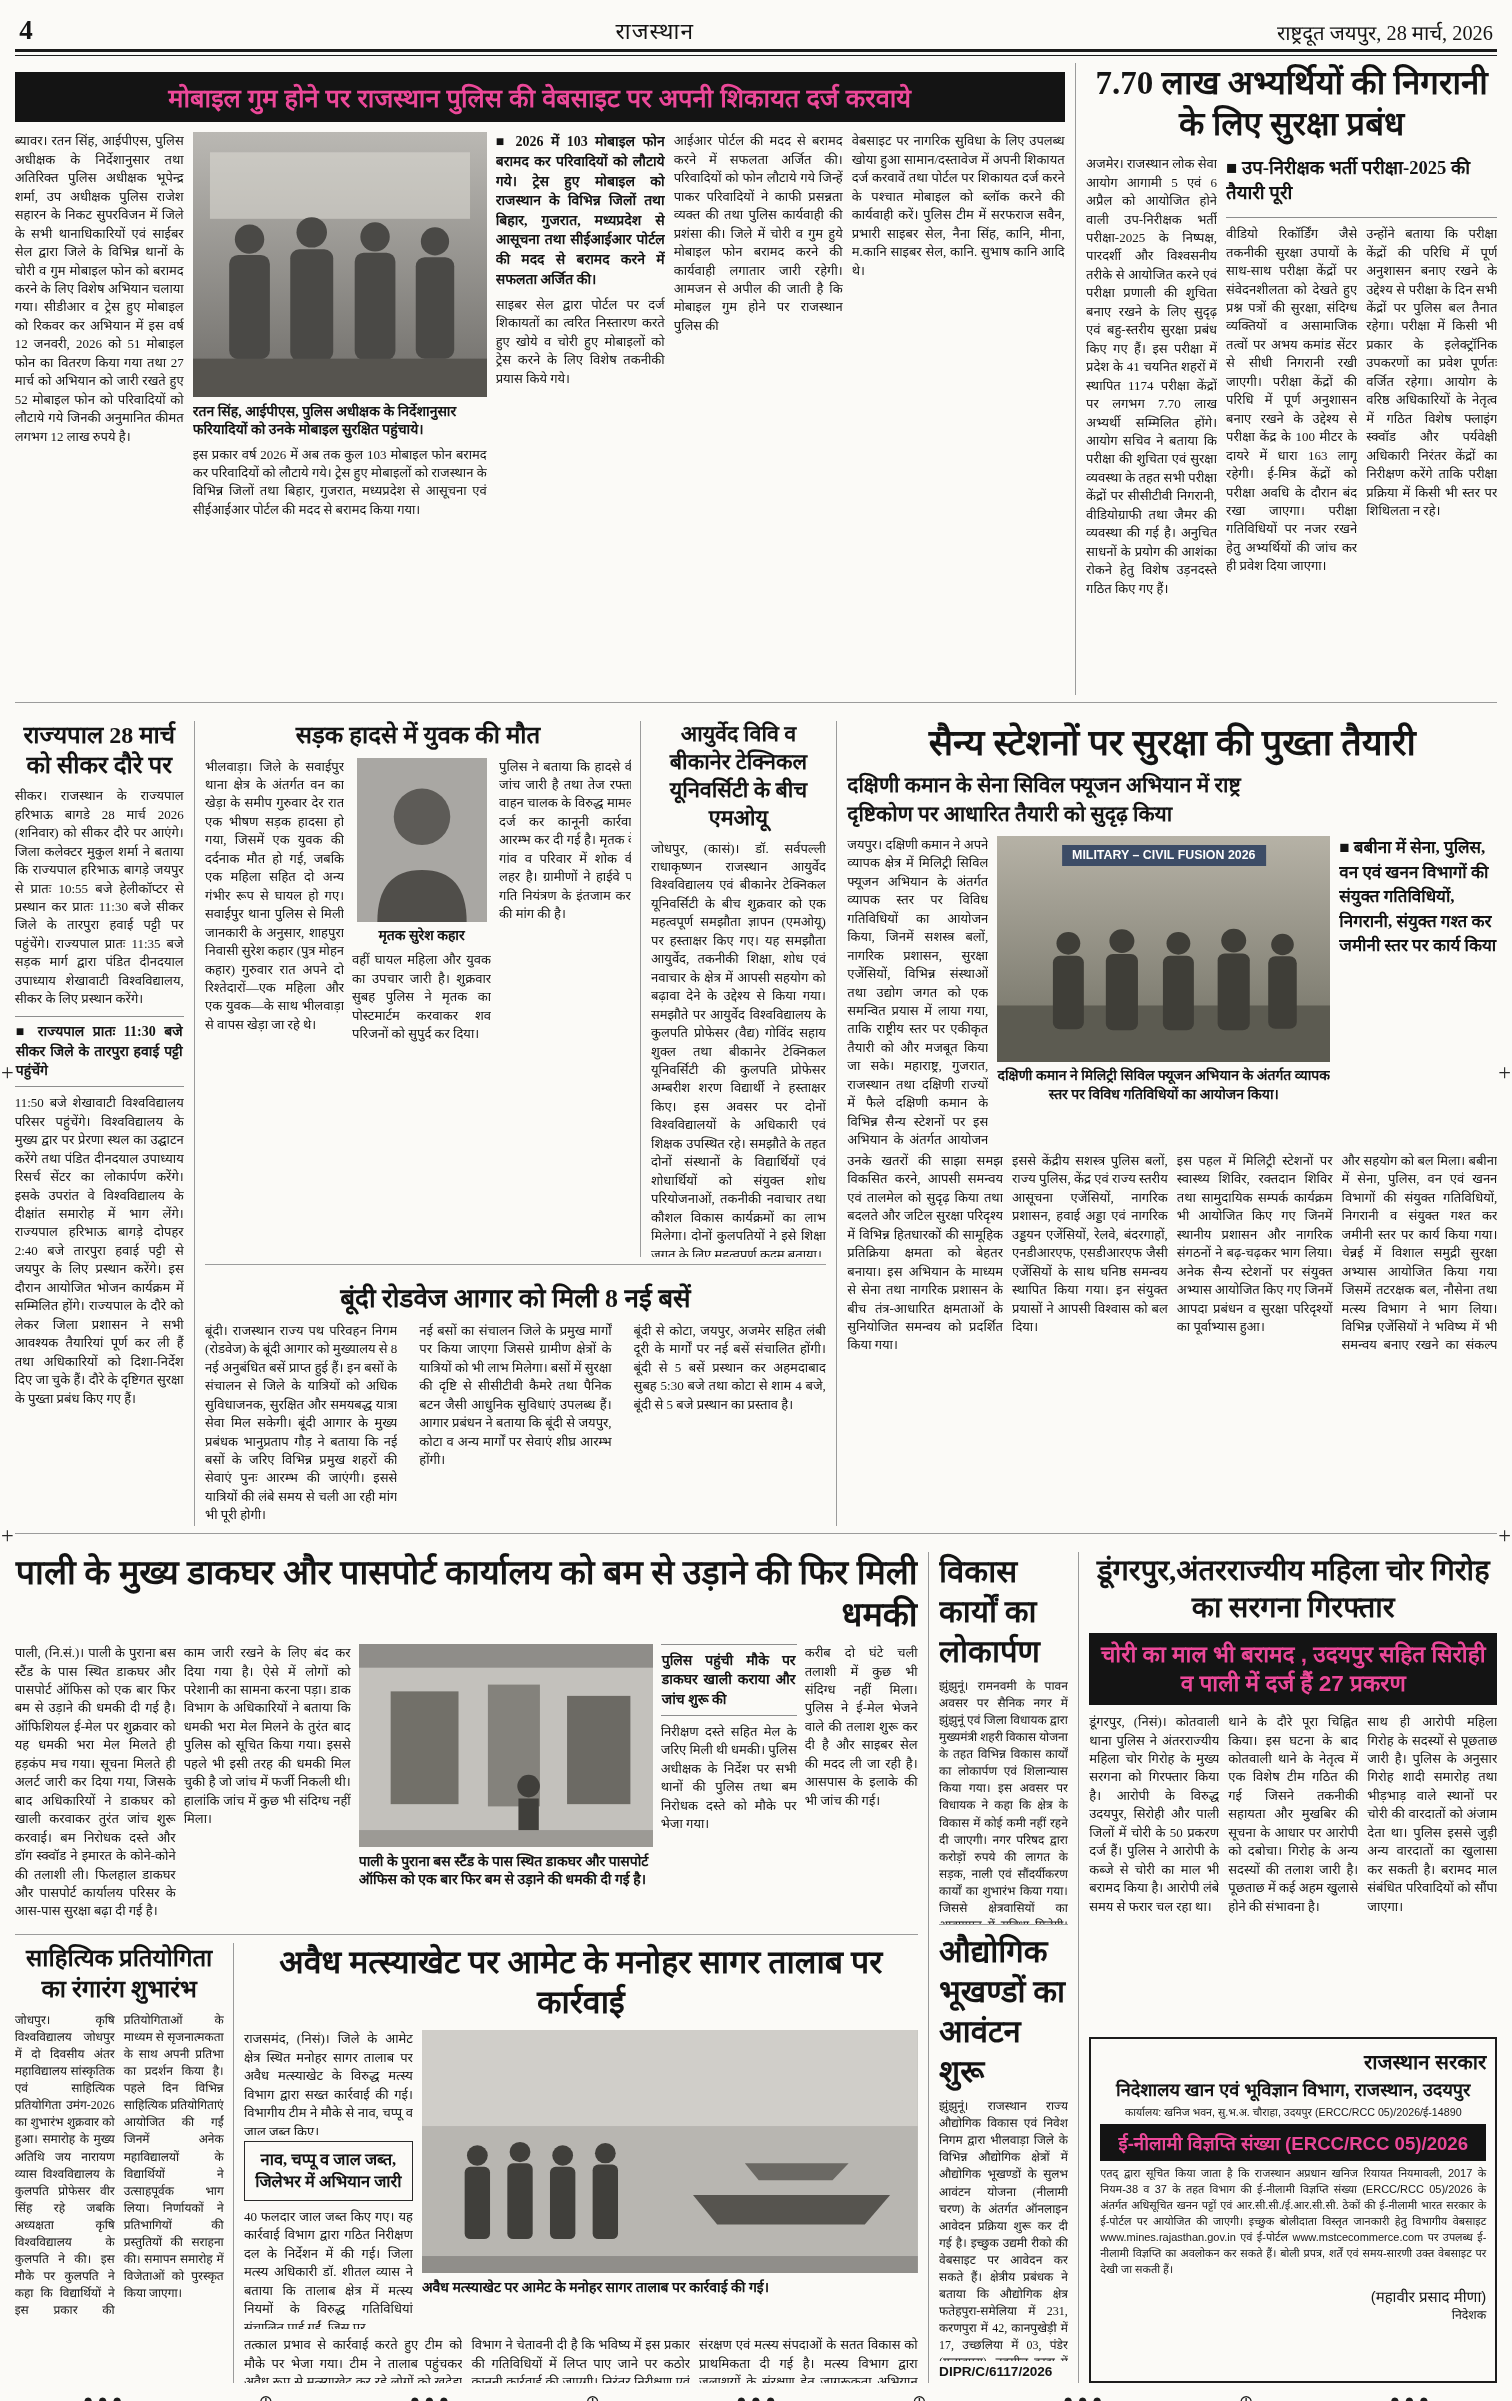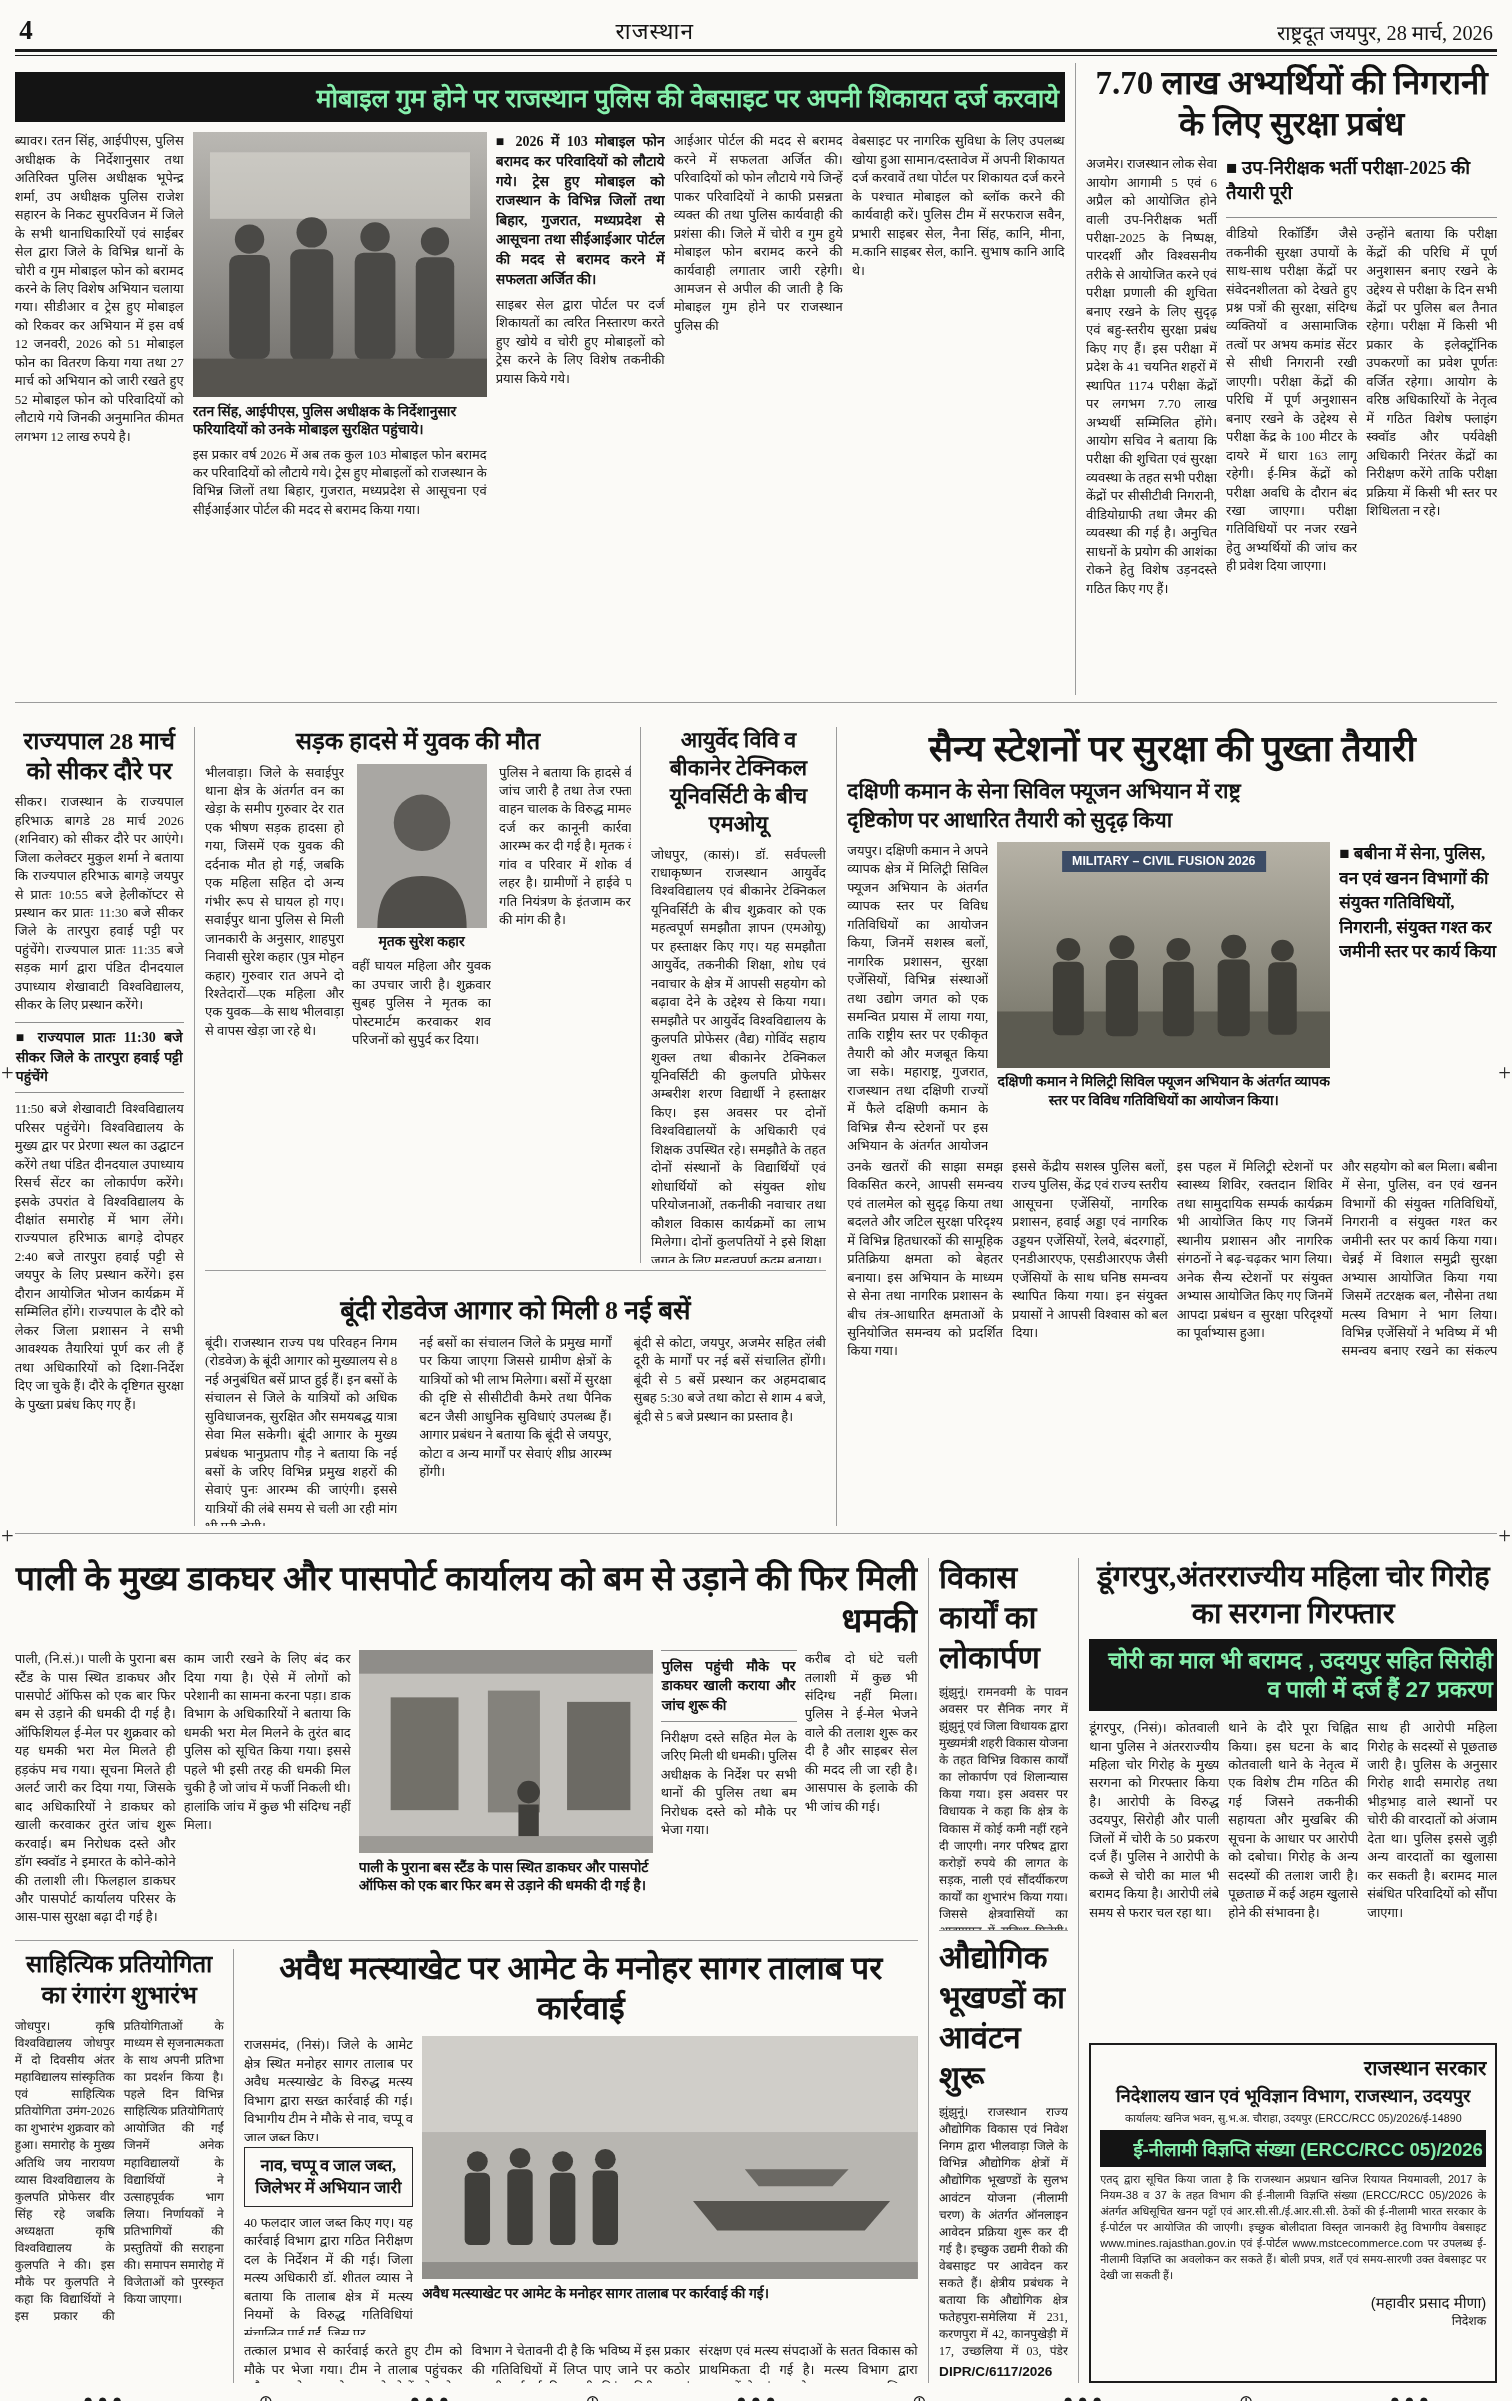--- a/index.html
+++ b/index.html
@@ -13,28 +13,28 @@
   .masthead .section{font-size:22.6px;letter-spacing:1.1px}
   .masthead .edition{font-size:20.3px}
   .rule2{border-top:3.4px solid #1c1c1c;border-bottom:1.1px solid #1c1c1c;height:7.3px;margin:1.1px 0 6.8px}
   
   .row{display:flex;gap:10.2px}
   .body{font-size:13px;line-height:1.42;text-align:justify;overflow:hidden}
   .sm{font-size:12px}
   .hl{font-weight:bold;font-size:14px;line-height:1.4;text-align:justify;overflow:hidden}
   .ruled{border-top:1.1px solid #8d8d8d;border-bottom:1.1px solid #8d8d8d;padding:5.6px 1.1px;margin:6.8px 0}
   .cap{font-weight:bold;font-size:14px;line-height:1.32;overflow:hidden}
-  .banner{background:#141414;color:#86efac;font-weight:bold;text-align:right;overflow:hidden;
+  .banner{background:#141414;color:#ec4899;font-weight:bold;text-align:center;overflow:hidden;
           font-family:"Liberation Sans",sans-serif}
   .photo{background:#b5b3ae;overflow:hidden;flex:none}
   .photo svg{display:block;width:100%;height:100%}
   figure{display:flex;flex-direction:column;gap:5.6px;overflow:hidden}
   h1,h2,h3{font-weight:bold;line-height:1.24;overflow:hidden}
   .vline{border-left:1.1px solid #9b9b9b;padding-left:10.2px}
-  .topline{border-top:1.1px solid #9b9b9b;padding-top:24px;margin-top:6.8px}
+  .topline{border-top:1.1px solid #9b9b9b;padding-top:18px;margin-top:6.8px}
   
   .row1{height:632px;overflow:hidden}
   .art-mobile{width:1050px;flex:none;overflow:hidden}
   .art-mobile h1{font-size:52px}
   .art-mobile .banner{font-size:25.4px;padding:8px 5.6px;margin:9px 0 10.2px}
   .mcols{display:flex;gap:9px;height:395px;overflow:hidden}
   .w300{width:169px;flex:none}
   .figmob{width:294px;flex:none}
   .ph-police{width:294px;height:265px}
   .art-exam{flex:1;overflow:hidden}

